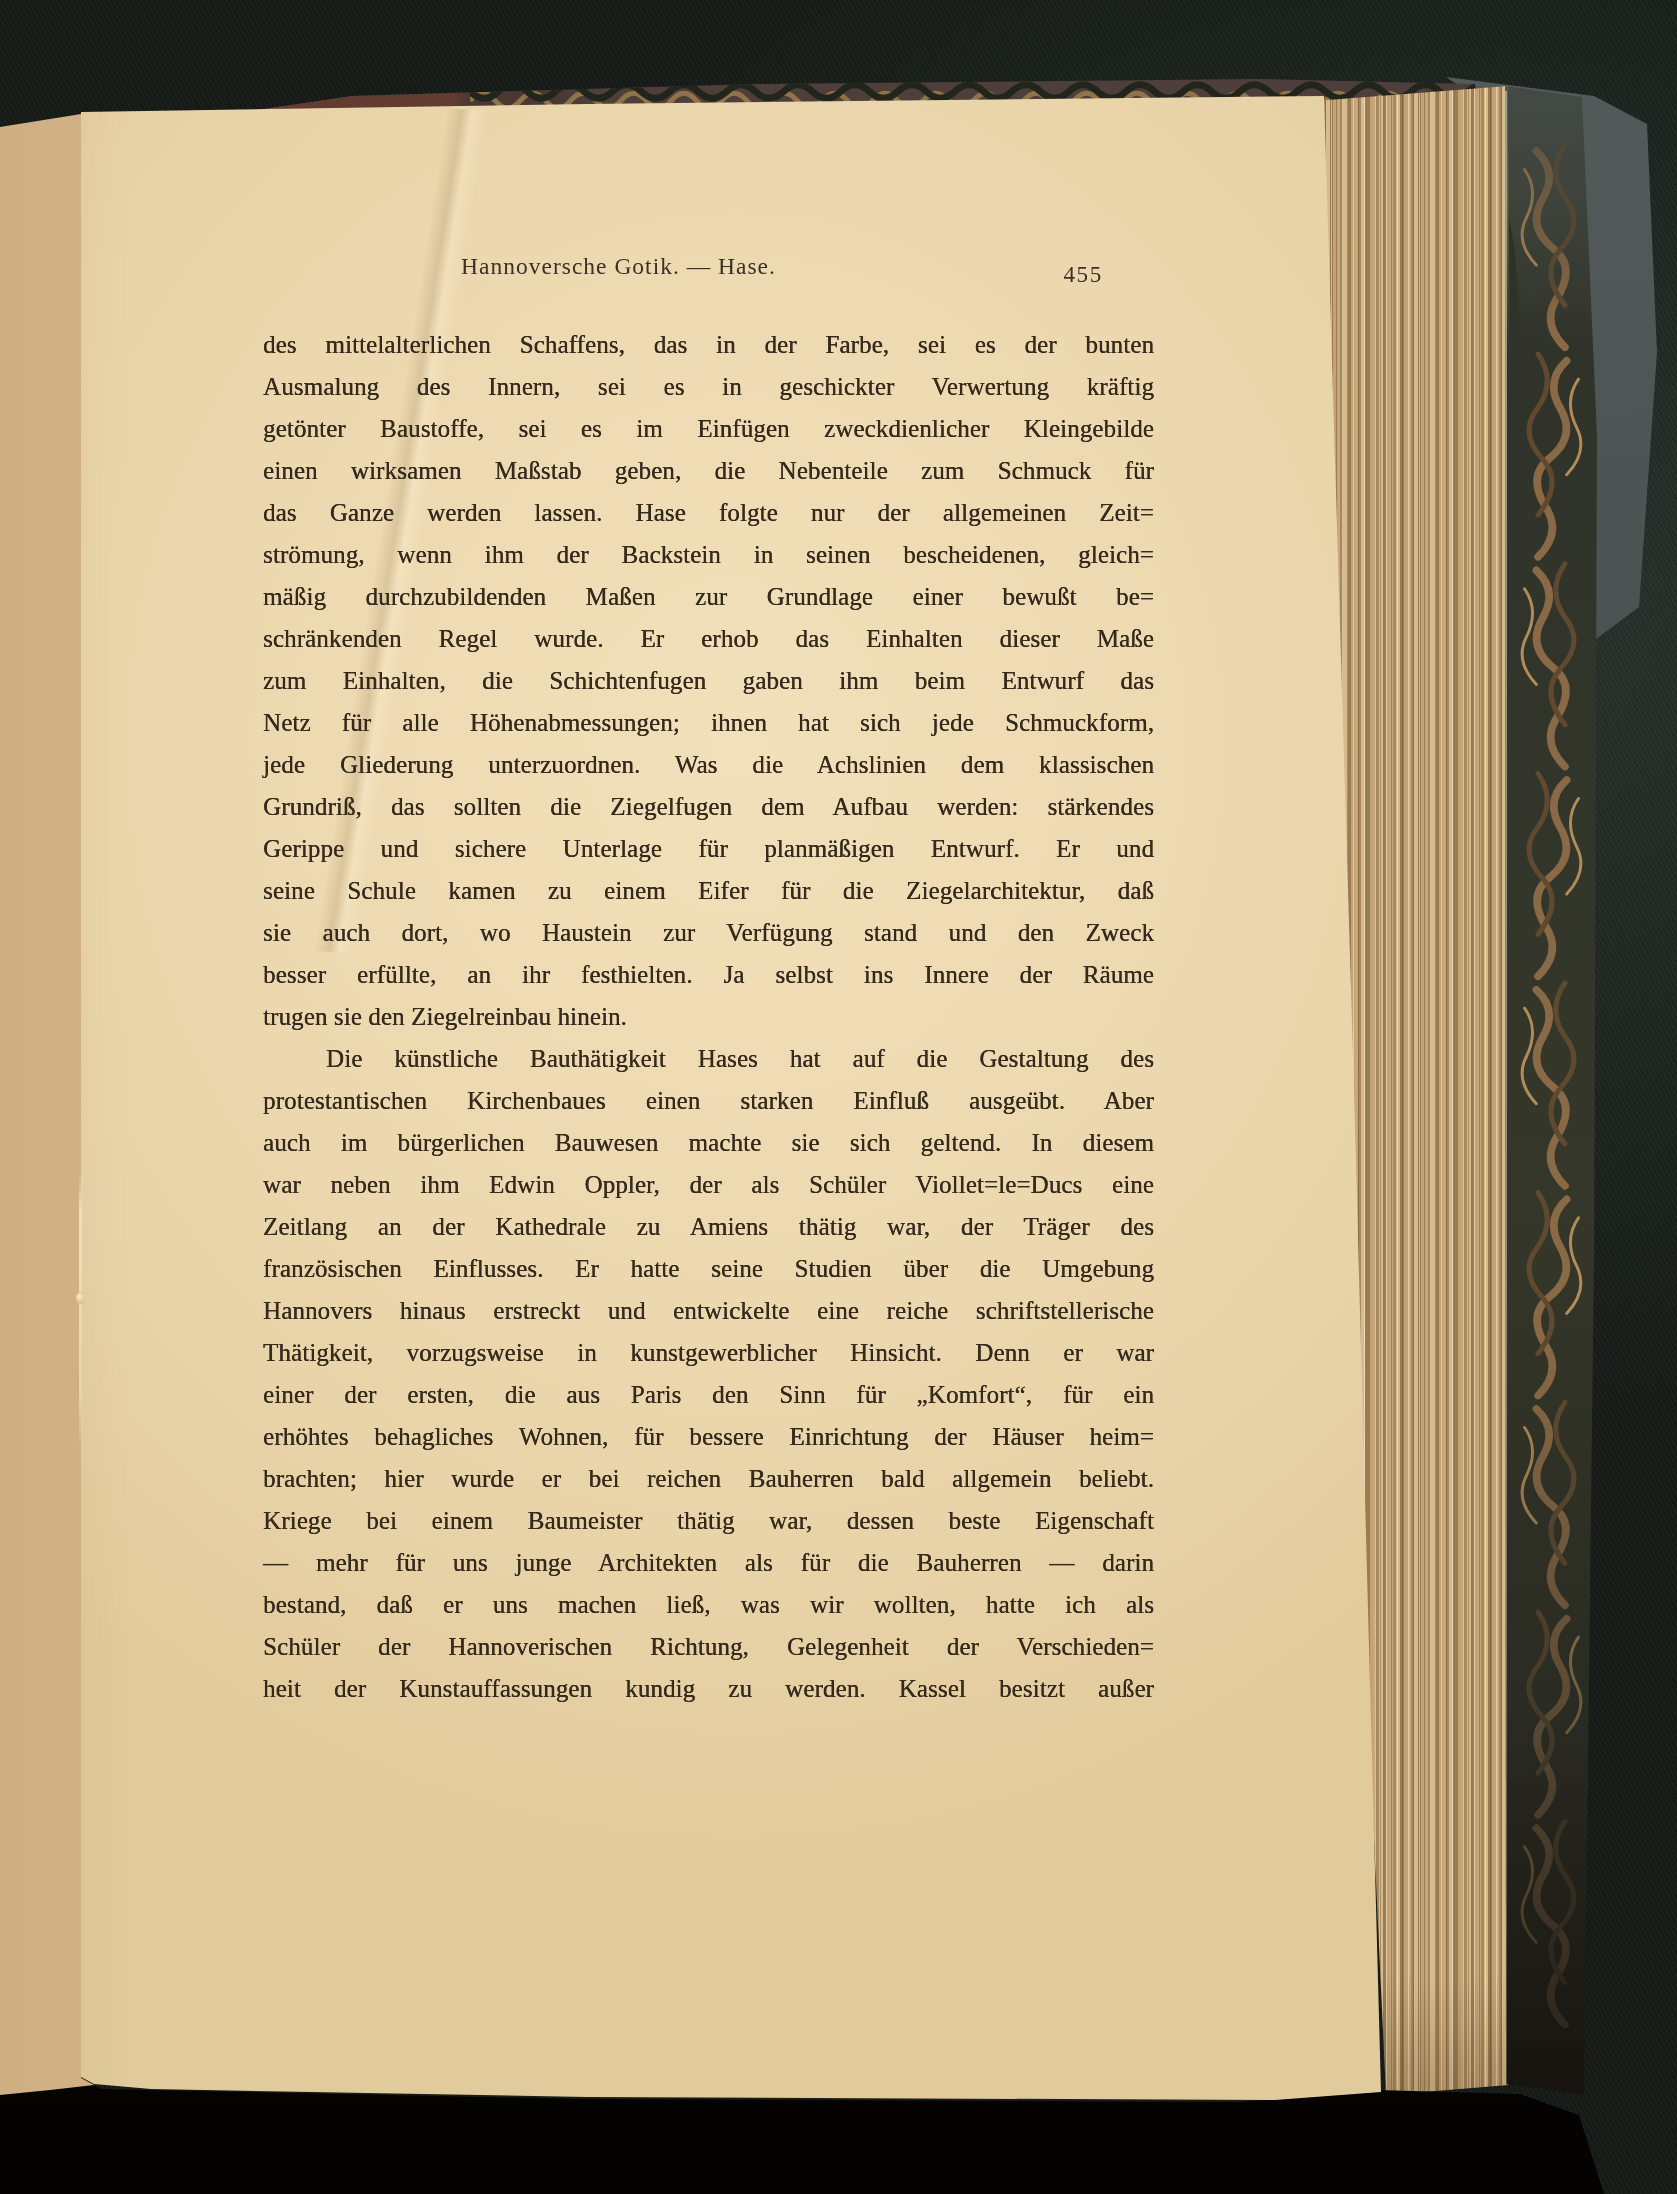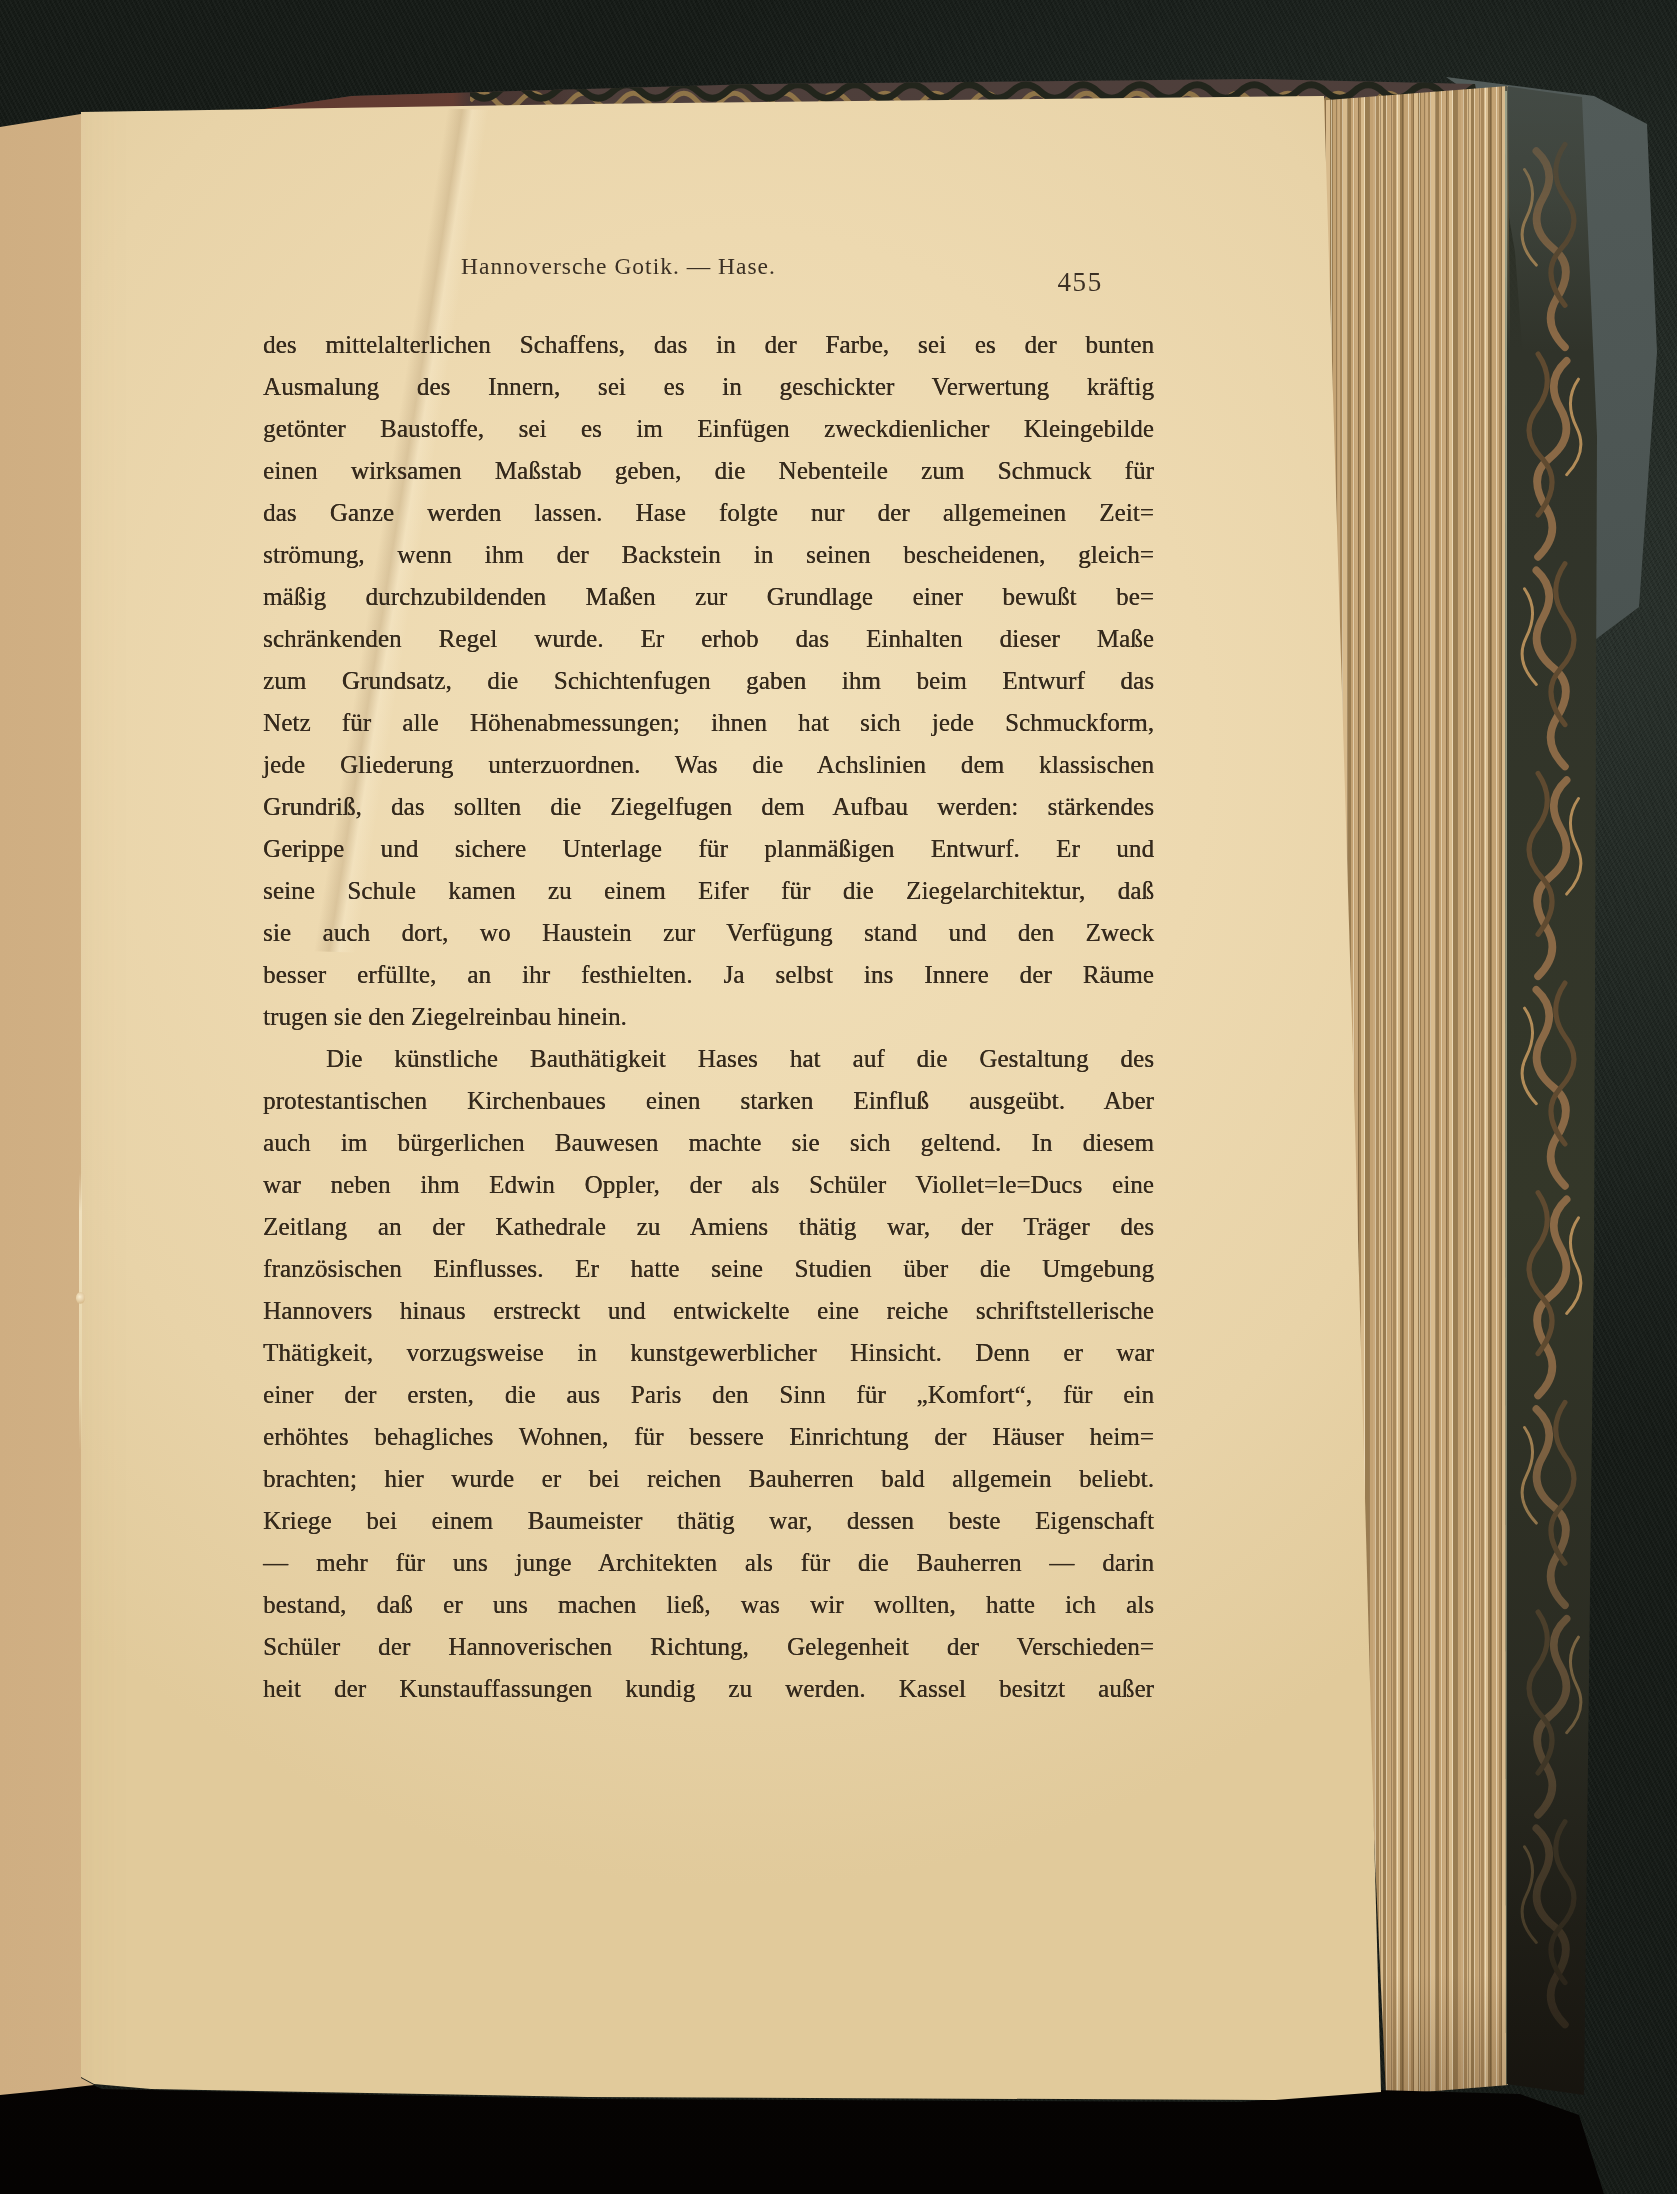--- a/index.html
+++ b/index.html
@@ -61,21 +61,21 @@
   
   .thread{position:absolute;left:79px;top:1173px;width:2.5px;height:277px;
       background:linear-gradient(180deg,rgba(240,224,189,0),#efe0bd 14%,#e6d4a9 80%,rgba(240,224,189,0));}
   .thread::after{content:"";position:absolute;left:-3.4px;top:119px;width:9.2px;height:11.7px;border-radius:50%;
       background:radial-gradient(circle at 40% 40%,#f8ecd0,#d9bd8e 70%,rgba(217,189,142,0));}
 
   
   .header{position:absolute;left:239px;top:248px;width:891px;height:40px;color:#3b3024;}
   .header .title{position:absolute;left:0;top:0;width:759px;text-align:center;
       font-size:23.5px;line-height:37px;letter-spacing:1px;}
-  .header .pageno{position:absolute;right:27px;top:16px;font-size:27px;line-height:37px;letter-spacing:1.7px;}
+  .header .pageno{position:absolute;right:27px;top:8px;font-size:23px;line-height:37px;letter-spacing:1.7px;}
 
   .column{position:absolute;left:239px;top:324px;width:891px;color:#352a1d;margin-left:24px;}
   .line{height:42px;line-height:42px;font-size:25px;letter-spacing:0.1px;
       text-align:justify;text-align-last:justify;text-shadow:0.3px 0 0 currentColor;white-space:normal;}
   .line.endline{text-align-last:left;}
   .line.indent{text-indent:63px;}
 </style>
 </head>
 <body>
 
@@ -142,21 +142,21 @@
 
     <div class="column">
         <div class="line">des mittelalterlichen Schaffens, das in der Farbe, sei es der bunten</div>
         <div class="line">Ausmalung des Innern, sei es in geschickter Verwertung kräftig</div>
         <div class="line">getönter Baustoffe, sei es im Einfügen zweckdienlicher Kleingebilde</div>
         <div class="line">einen wirksamen Maßstab geben, die Nebenteile zum Schmuck für</div>
         <div class="line">das Ganze werden lassen. Hase folgte nur der allgemeinen Zeit=</div>
         <div class="line">strömung, wenn ihm der Backstein in seinen bescheidenen, gleich=</div>
         <div class="line">mäßig durchzubildenden Maßen zur Grundlage einer bewußt be=</div>
         <div class="line">schränkenden Regel wurde. Er erhob das Einhalten dieser Maße</div>
-        <div class="line">zum Grundsatz, die Schichtenfugen gaben ihm beim Entwurf das</div>
+        <div class="line">zum Einhalten, die Schichtenfugen gaben ihm beim Entwurf das</div>
         <div class="line">Netz für alle Höhenabmessungen; ihnen hat sich jede Schmuckform,</div>
         <div class="line">jede Gliederung unterzuordnen. Was die Achslinien dem klassischen</div>
         <div class="line">Grundriß, das sollten die Ziegelfugen dem Aufbau werden: stärkendes</div>
         <div class="line">Gerippe und sichere Unterlage für planmäßigen Entwurf. Er und</div>
         <div class="line">seine Schule kamen zu einem Eifer für die Ziegelarchitektur, daß</div>
         <div class="line">sie auch dort, wo Haustein zur Verfügung stand und den Zweck</div>
         <div class="line">besser erfüllte, an ihr festhielten. Ja selbst ins Innere der Räume</div>
         <div class="line endline">trugen sie den Ziegelreinbau hinein.</div>
         <div class="line indent">Die künstliche Bauthätigkeit Hases hat auf die Gestaltung des</div>
         <div class="line">protestantischen Kirchenbaues einen starken Einfluß ausgeübt. Aber</div>

